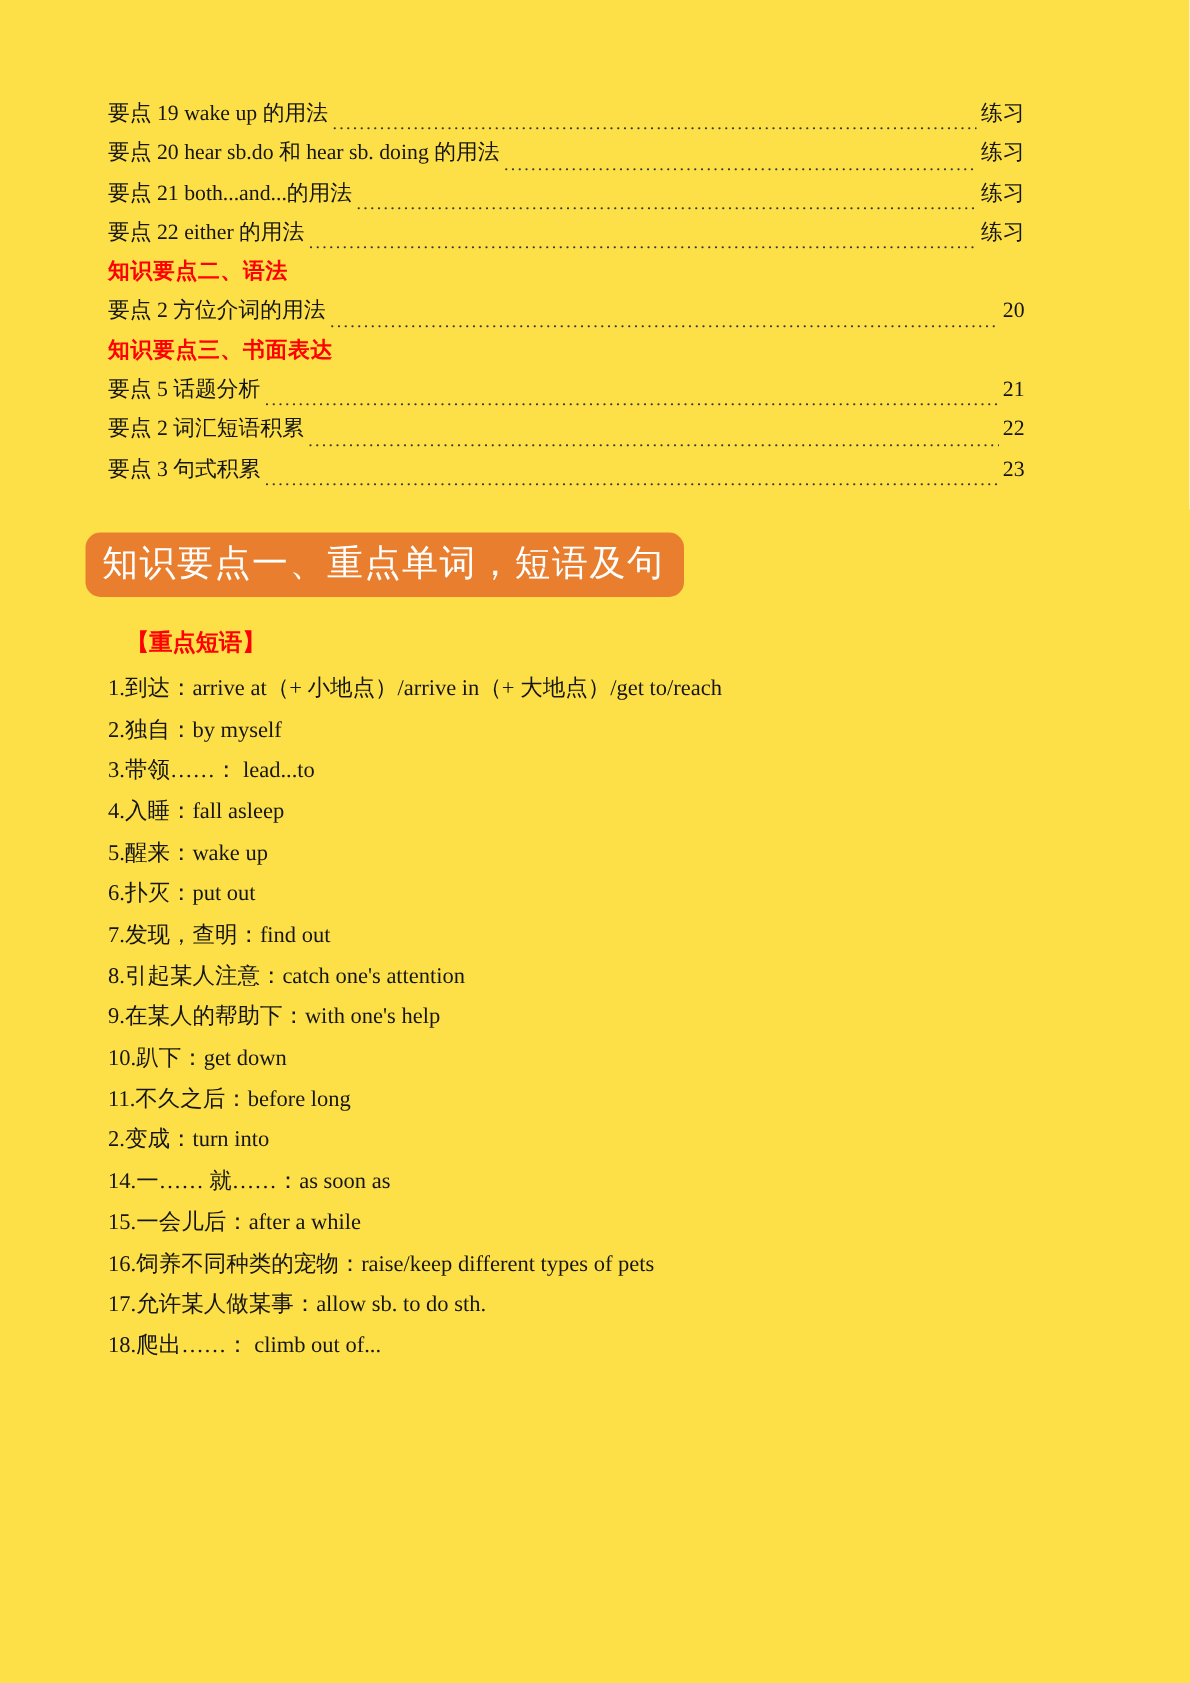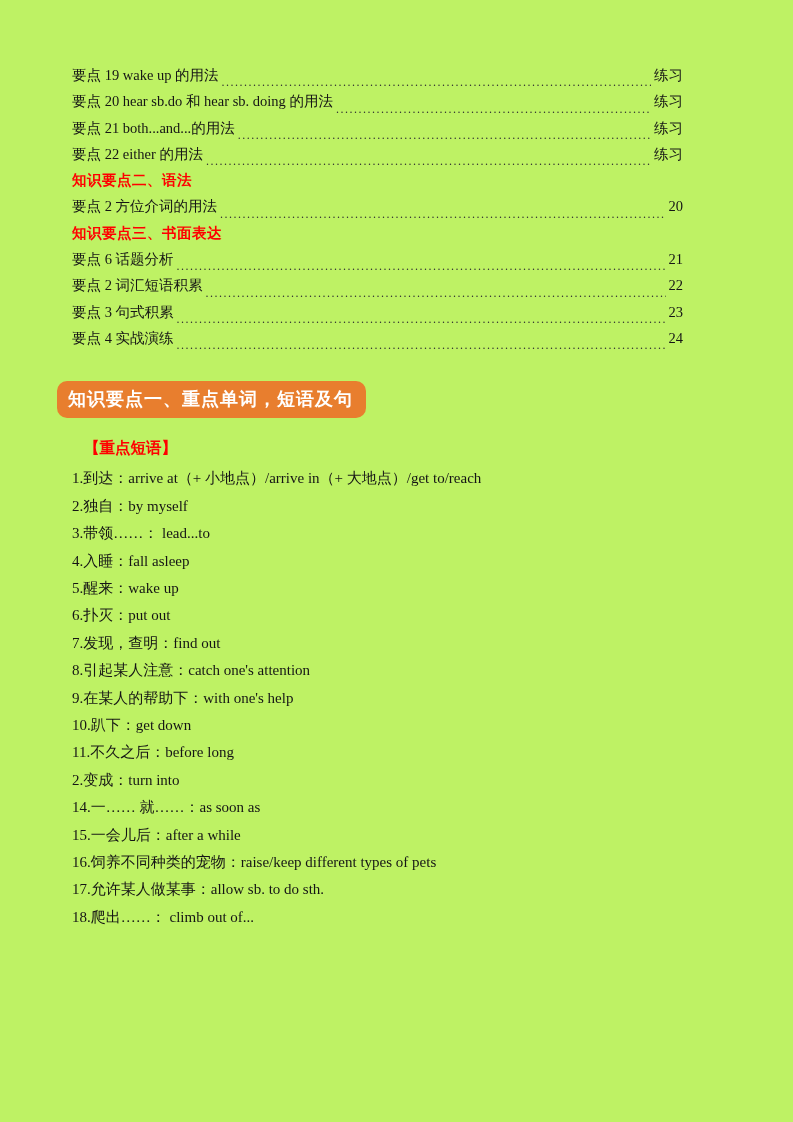--- a/index.html
+++ b/index.html
@@ -1,21 +1,21 @@
 <!DOCTYPE html>
 <html><head>
 <meta charset="utf-8">
 <style>
   * { margin:0; padding:0; box-sizing:border-box; }
   html,body { background:#ffffff; }
   .page {
     position:relative;
     width:793px; height:1122px;
     margin:0 auto;
-    background:#bef264;
+    background:#fde047;
     font-family:"Liberation Serif","DejaVu Serif",serif;
     color:#151515;
     padding:66px 110px 0 72px;
     overflow:hidden;
   }
   
   .toc-row {
     display:flex; align-items:baseline;
     height:26.3px;
     font-size:14.5px;
@@ -38,22 +38,22 @@
   .toc-trail { white-space:nowrap; }
   .toc-row.heading { color:#ff0000; font-weight:bold; letter-spacing:0.5px; }
 
   
   .banner-wrap { margin-top:26px; margin-left:-15px; }
   .banner {
     display:inline-block;
     background:#e87e2e;
     color:#ffffff;
     font-family:"Liberation Sans","DejaVu Sans",sans-serif;
-    font-weight:bold;
-    font-size:18px;
+    font-weight:normal;
+    font-size:24px;
     line-height:1;
     padding:9px 13px 10px 11px;
     border-radius:10px;
     letter-spacing:1px;
     text-align:center;
   }
 
   
   .subtitle {
     margin-top:20px;
@@ -114,42 +114,37 @@
         <span class="toc-dots"></span>
         <span class="toc-trail">20</span>
       </div>
 
       <div class="toc-row heading">
         <span class="toc-label">知识要点三、书面表达</span>
 
       </div>
 
       <div class="toc-row entry">
-        <span class="toc-label">要点 6 话题分析</span>
+        <span class="toc-label">要点 5 话题分析</span>
         <span class="toc-dots"></span>
         <span class="toc-trail">21</span>
       </div>
 
       <div class="toc-row entry">
         <span class="toc-label">要点 2 词汇短语积累</span>
         <span class="toc-dots"></span>
         <span class="toc-trail">22</span>
       </div>
 
       <div class="toc-row entry">
         <span class="toc-label">要点 3 句式积累</span>
         <span class="toc-dots"></span>
         <span class="toc-trail">23</span>
       </div>
 
-      <div class="toc-row entry">
-        <span class="toc-label">要点 4 实战演练</span>
-        <span class="toc-dots"></span>
-        <span class="toc-trail">24</span>
-      </div>
 
   </div>
 
   <div class="banner-wrap">
     <span class="banner">知识要点一、重点单词，短语及句</span>
   </div>
 
   <div class="subtitle">【重点短语】</div>
 
   <div class="phrase-list">

